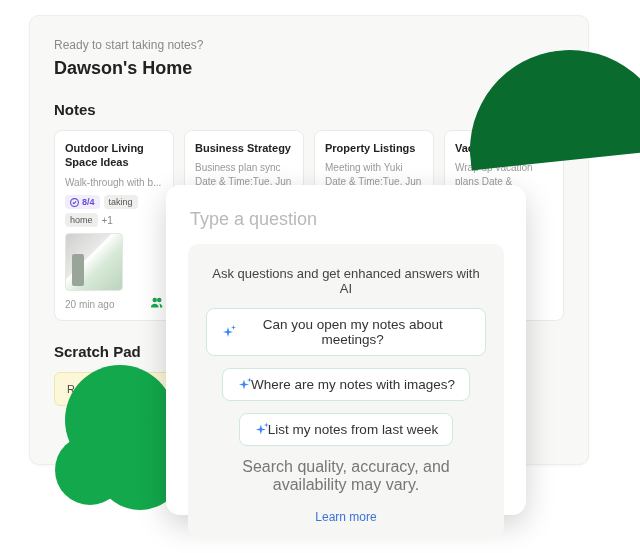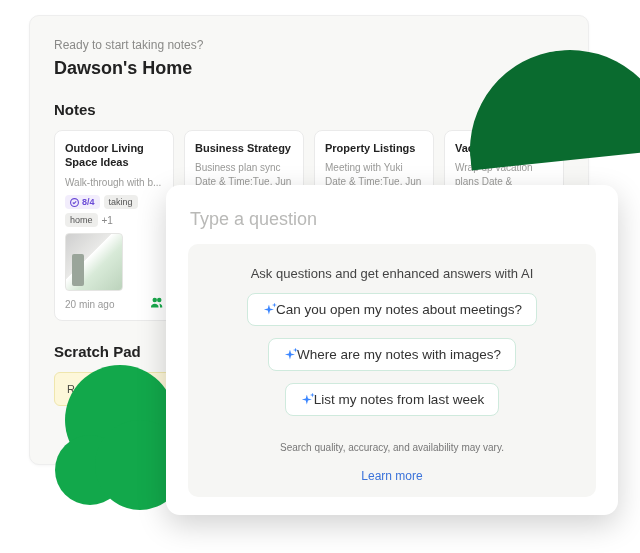--- a/index.html
+++ b/index.html
@@ -113,21 +113,21 @@
     font-size: 11px;
     color: #4a4a42;
     width: 140px;
   }
 
   
   .ask-panel {
     position: absolute;
     left: 166px;
     top: 185px;
-    width: 452px;
+    width: 360px;
     height: 330px;
     background: #fff;
     border-radius: 14px;
     box-shadow: 0 10px 30px rgba(0,0,0,0.18);
     z-index: 3;
     padding: 20px 22px 18px;
     display: flex;
     flex-direction: column;
   }
   .ask-input {
@@ -164,21 +164,21 @@
     content:""; position:absolute; background:#3b86ff;
   }
   .ai-icon::before {
     width:10px; height:10px; left:2px; top:2px;
     clip-path: polygon(50% 0,61% 39%,100% 50%,61% 61%,50% 100%,39% 61%,0 50%,39% 39%);
   }
   .ai-icon::after {
     width:5px; height:5px; left:10px; top:0;
     clip-path: polygon(50% 0,61% 39%,100% 50%,61% 61%,50% 100%,39% 61%,0 50%,39% 39%);
   }
-  .ask-foot { font-size: 10px; color:#777; text-align:center; margin-top:auto; }
+  .ask-foot { font-size: 16px; color:#777; text-align:center; margin-top:auto; }
   .learn { color:#3b73da; font-size:12px; text-align:left; margin-top:4px; cursor:pointer; }
 </style>
 </head>
 <body>
 
 <div class="bg-shape-top"></div>
 <div class="bg-shape-left">
     <div class="dot3"></div>
   </div>
 

